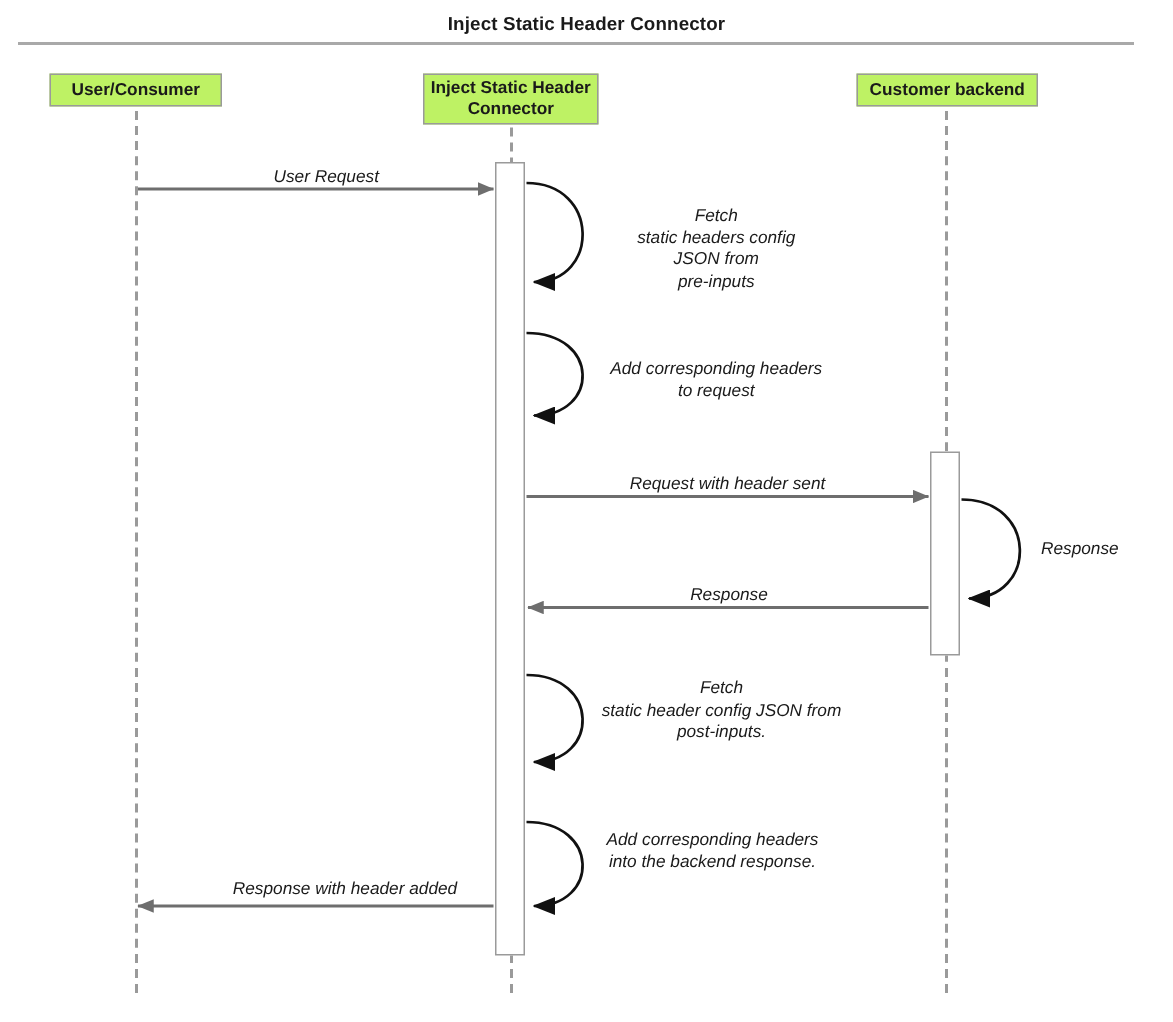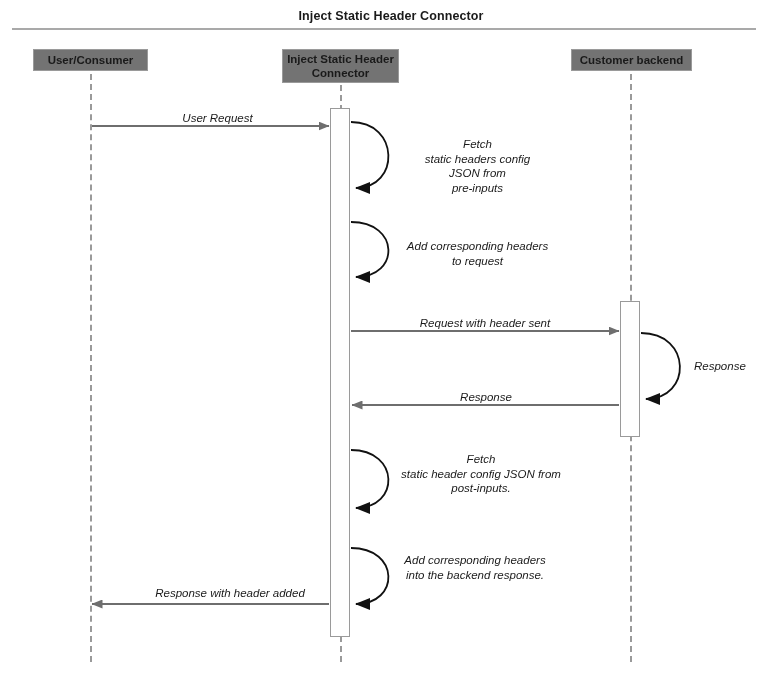--- a/index.html
+++ b/index.html
@@ -38,21 +38,21 @@
     top: 28px;
     width: 744px;
     height: 2px;
     background: #a9a9a9;
   }
 
   
   .participant {
     position: absolute;
     box-sizing: border-box;
-    background: #737373;
+    background: #bef264;
     border: 1.6px solid #9a9a9a;
     text-align: center;
     font-size: 11.5px;
     font-weight: bold;
     color: #1a1a1a;
     line-height: 14px;
     display: flex;
     align-items: center;
     justify-content: center;
     padding: 0 4px;

